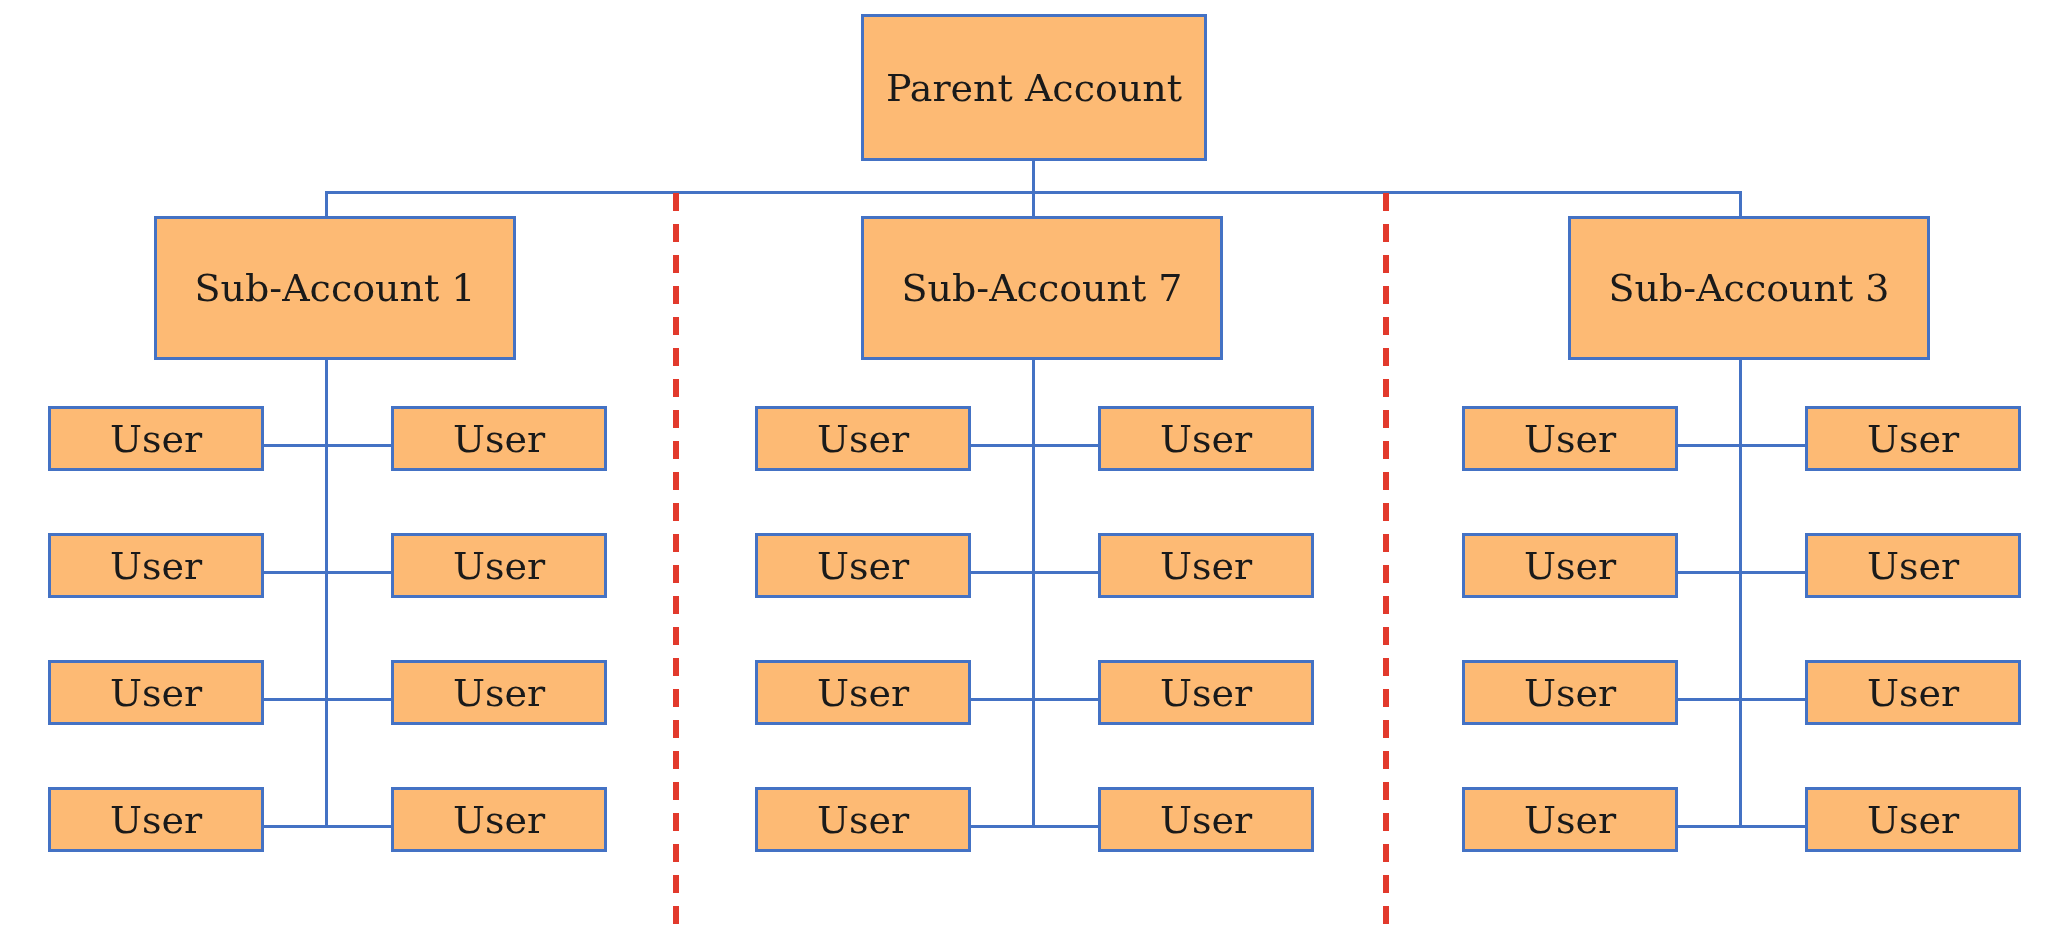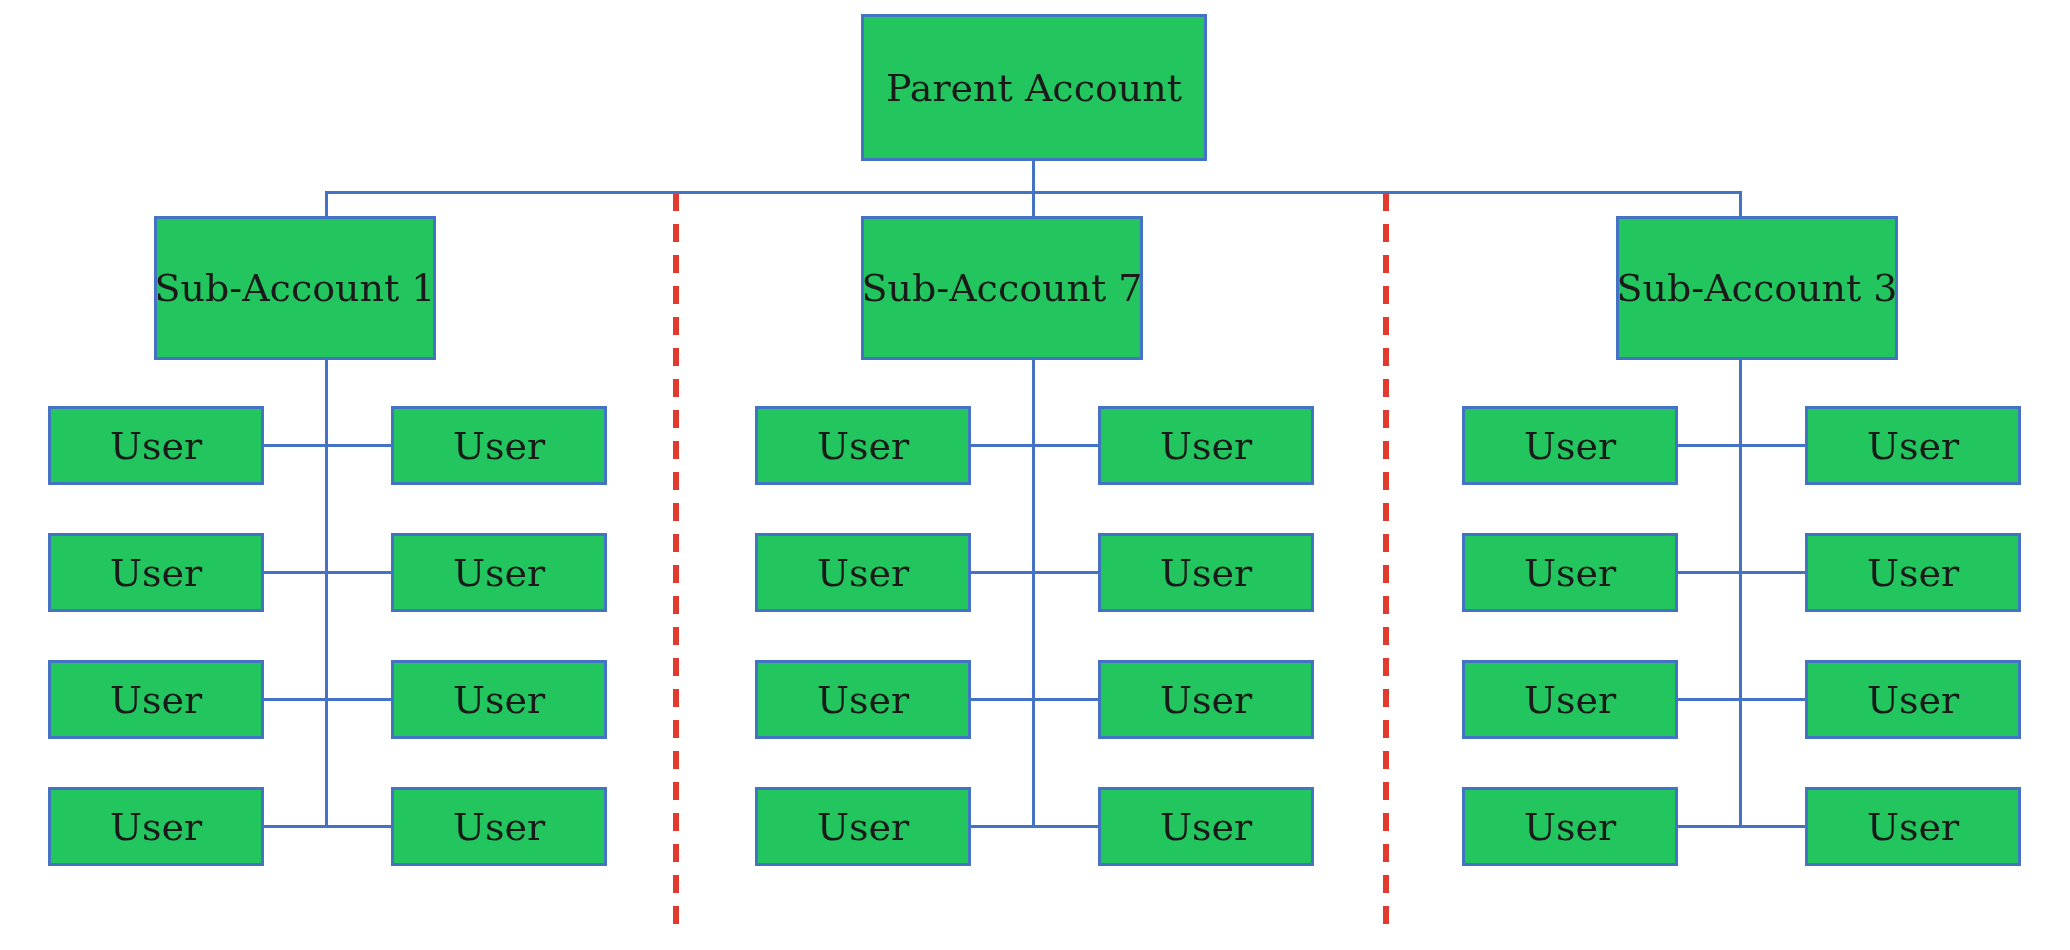--- a/index.html
+++ b/index.html
@@ -11,42 +11,42 @@
     position: relative;
     width: 2070px;
     height: 950px;
     background: var(--bg, #ffffff);
     overflow: hidden;
     font-family: "DejaVu Serif", serif;
   }
   .node {
     position: absolute;
     box-sizing: border-box;
-    background: #22c55e;
+    background: #fdba74;
     border: 3px solid var(--blue, #4472c4);
     display: flex;
     align-items: center;
     justify-content: center;
     color: var(--text, #1a1a1a);
     font-size: 38px;
     line-height: 1;
     white-space: nowrap;
     z-index: 2;
   }
   .parent-node {
     width: 346px;
     height: 147px;
   }
   .sub-node {
-    width: 282px;
+    width: 362px;
     height: 144px;
   }
   .user-node {
     width: 216px;
-    height: 79px;
+    height: 65px;
   }
   .hline {
     position: absolute;
     height: 3px;
     background: var(--blue, #4472c4);
     z-index: 1;
   }
   .vline {
     position: absolute;
     width: 3px;
@@ -116,21 +116,21 @@
     <div class="node user-node" style="left:1098px; top:406px;">User</div>
     <div class="node user-node" style="left:755px; top:533px;">User</div>
     <div class="node user-node" style="left:1098px; top:533px;">User</div>
     <div class="node user-node" style="left:755px; top:660px;">User</div>
     <div class="node user-node" style="left:1098px; top:660px;">User</div>
     <div class="node user-node" style="left:755px; top:787px;">User</div>
     <div class="node user-node" style="left:1098px; top:787px;">User</div>
   </div>
 
   <div>
-    <div class="node sub-node" style="left:1616px; top:216px;">Sub-Account 3</div>
+    <div class="node sub-node" style="left:1568px; top:216px;">Sub-Account 3</div>
     <div class="vline" style="left:1739px; top:360px; height:468px;"></div>
     <div class="hline" style="left:1678px; top:444px; width:127px;"></div>
     <div class="hline" style="left:1678px; top:571px; width:127px;"></div>
     <div class="hline" style="left:1678px; top:698px; width:127px;"></div>
     <div class="hline" style="left:1678px; top:825px; width:127px;"></div>
 
     <div class="node user-node" style="left:1462px; top:406px;">User</div>
     <div class="node user-node" style="left:1805px; top:406px;">User</div>
     <div class="node user-node" style="left:1462px; top:533px;">User</div>
     <div class="node user-node" style="left:1805px; top:533px;">User</div>

